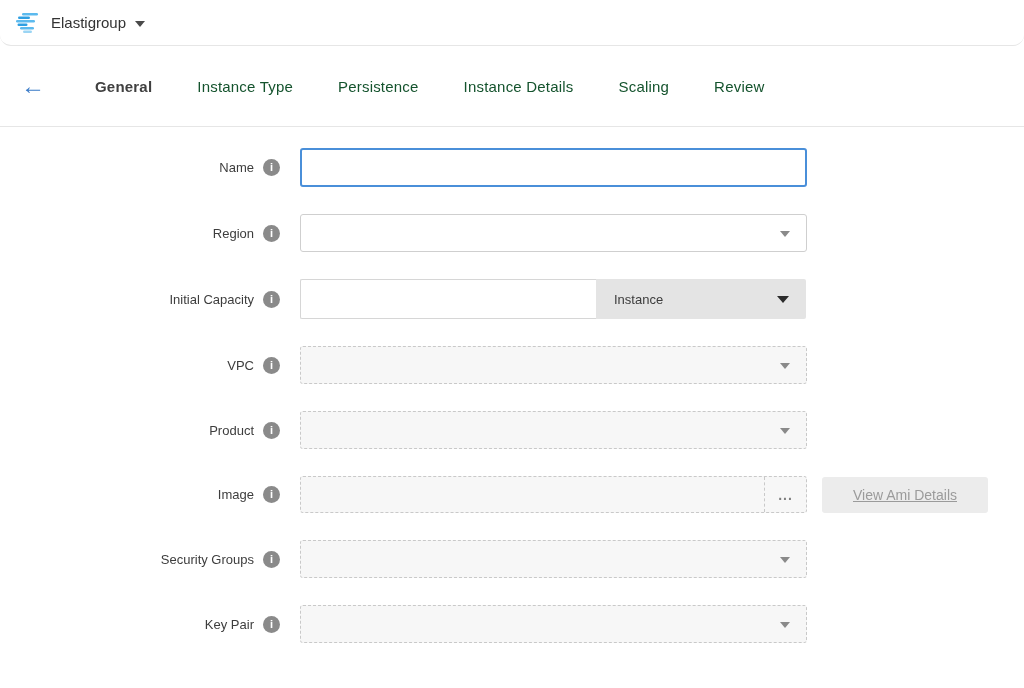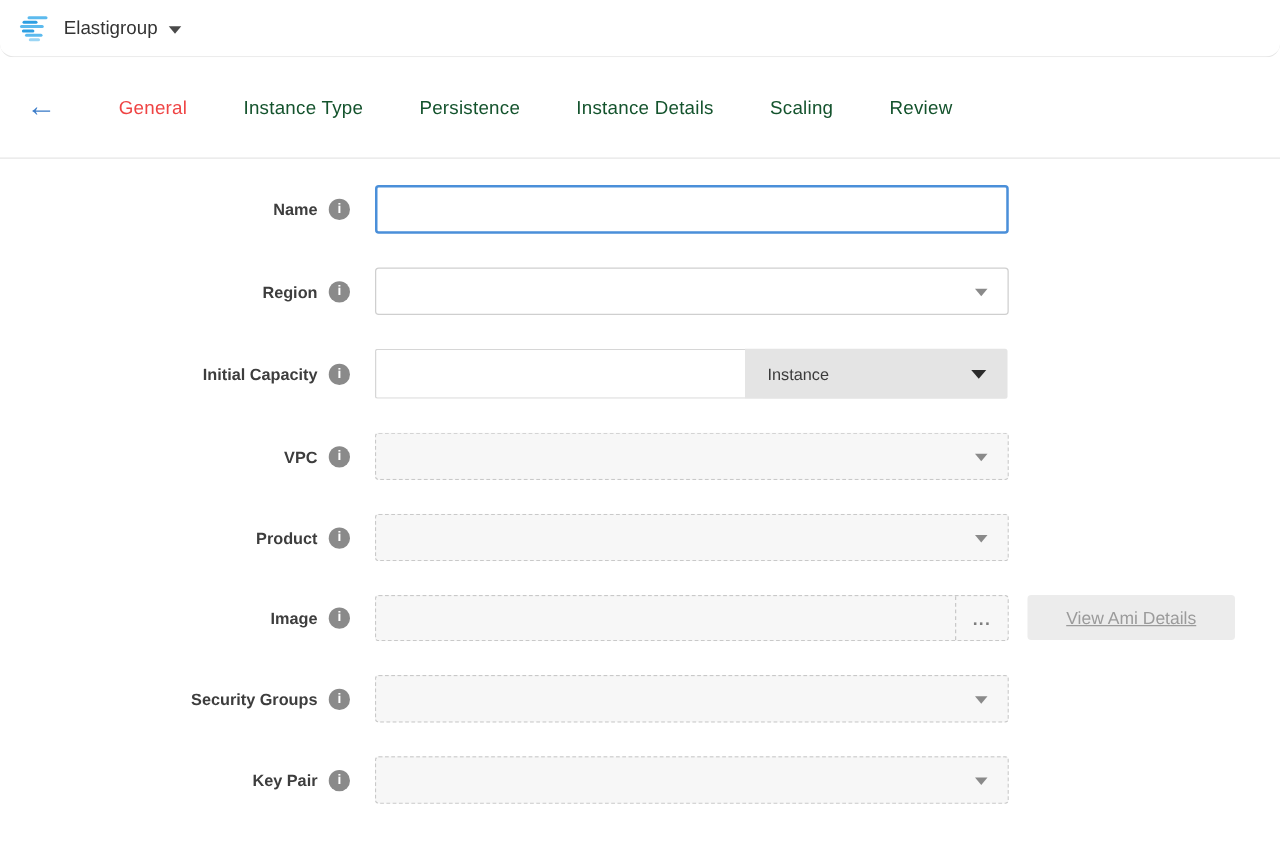--- a/index.html
+++ b/index.html
@@ -30,36 +30,36 @@
   }
   .back-arrow {
     margin-left:21px; color:#3a7bc8; font-size:24px; line-height:1;
     cursor:pointer; user-select:none;
   }
   .tabs { display:flex; margin-left:50px; }
   .tab {
     font-size:15px; color:#14532d; margin-right:45px; cursor:pointer;
     letter-spacing:.2px; white-space:nowrap;
   }
-  .tab.active { color:#ef4444; }
+  .tab.active { color:#404040;font-weight:bold; }
 
   
   .form-area { padding-top:21px; }
   .row { display:flex; align-items:center; margin-bottom:27px; }
   .label-cell {
     width:280px; flex:0 0 280px; display:flex; align-items:center;
     justify-content:flex-end; gap:9px;
   }
-  .field-label { font-size:13px; font-weight:700; color:#3d3d3d; white-space:nowrap; }
+  .field-label { font-size:13px; font-weight:400; color:#3d3d3d; white-space:nowrap; }
   .info-icon {
     width:17px; height:17px; border-radius:50%; background:#8a8a8a;
     color:#fff; font-size:11px; font-weight:700; line-height:17px;
     text-align:center; flex:0 0 17px; cursor:pointer; font-style:normal;
   }
-  .field-area { margin-left:20px; display:flex; align-items:flex-start; }
+  .field-area { margin-left:20px; display:flex; align-items:flex-end; }
 
   .text-input {
     width:507px; height:39px; border:1px solid #cfcfcf; border-radius:3px;
     background:#fff; outline:none; padding:0 12px; font-size:14px;
     font-family:"Liberation Sans", sans-serif;
   }
   .text-input.focused { border:2px solid #4a8fd9; }
 
   .select-box {
     width:507px; height:38px; border:1px solid #cfcfcf; border-radius:3px;

